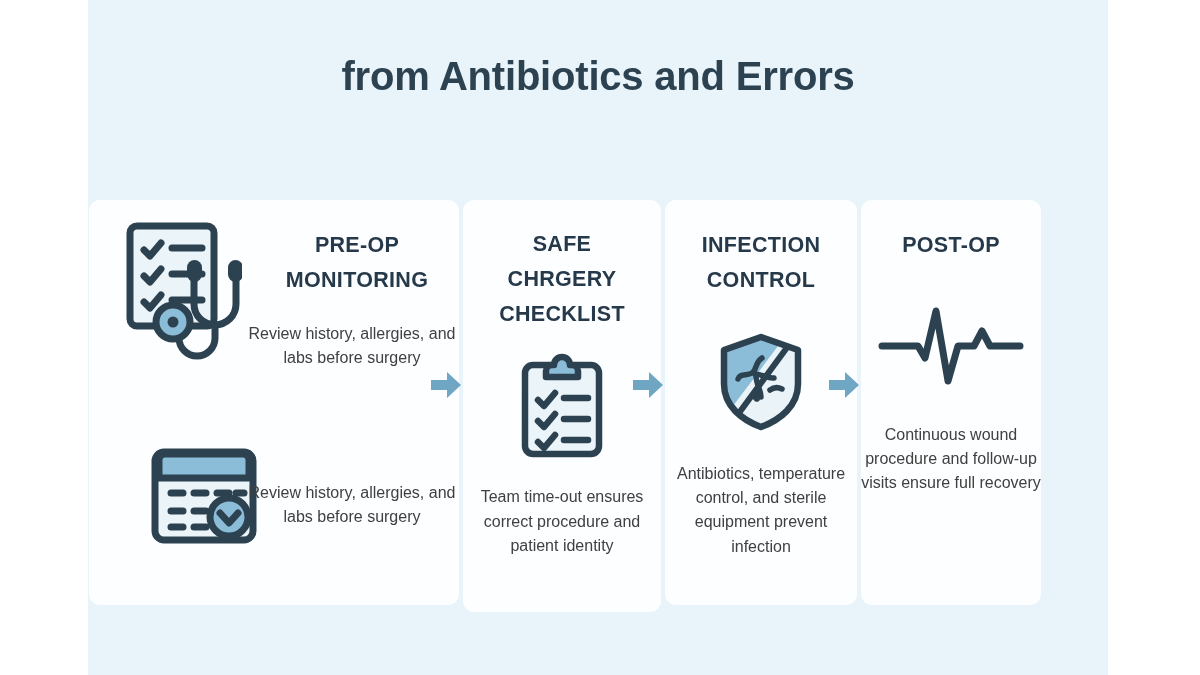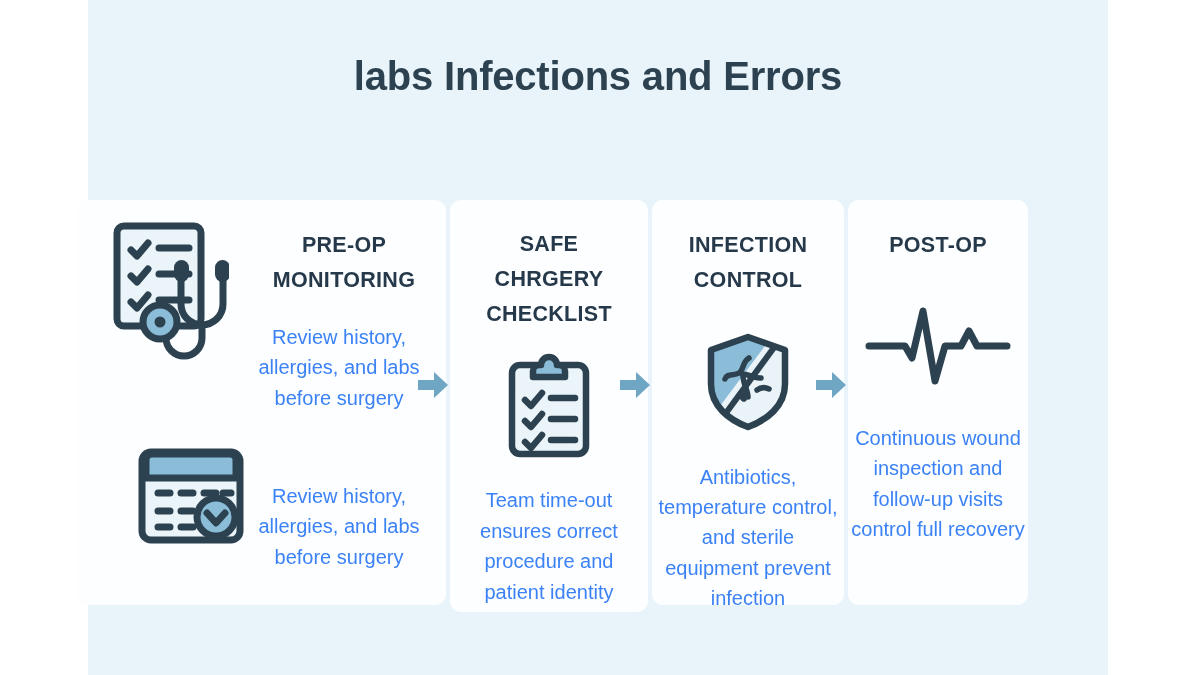--- a/index.html
+++ b/index.html
@@ -39,21 +39,21 @@
     font-weight: bold;
     font-size: 40px;
     line-height: 1.42;
     letter-spacing: -0.2px;
   }
   #title-block .tline { display: block; }
 
   
   #cards {
     position: absolute;
-    left: 76px;
+    left: 89px;
     top: 200px;
     width: 1020px;
     height: 412px;
   }
   .card {
     position: absolute;
     top: 0;
     background: #fdfeff;
     border-radius: 11px;
     box-sizing: border-box;
@@ -65,22 +65,22 @@
 
   .card-title {
     color: #26394a;
     font-weight: bold;
     font-size: 21.5px;
     line-height: 1.62;
     text-align: center;
     letter-spacing: 0.3px;
   }
   .card-body {
-    color: #3b82f6;
-    font-size: 20px;
+    color: #404040;
+    font-size: 16px;
     line-height: 1.52;
     text-align: center;
   }
 
   
   .c1-title {
     position: absolute; left: 170px; top: 28px; width: 196px;
   }
   .c1-text-a {
     position: absolute; left: 156px; top: 122px; width: 214px;
@@ -128,21 +128,21 @@
   .arrow-3 { left: 738px; }
 </style>
 </head>
 <body>
 
 <div id="canvas">
 
   <div id="backdrop"></div>
 
   <div id="title-block">
-    <span class="tline">labs Infections and Errors</span>
+    <span class="tline">from Antibiotics and Errors</span>
   </div>
 
   <div id="cards">
 
     <div class="card card-1">
 
       <div class="c1-icon-a">
         <svg width="120" height="150" viewBox="0 0 120 150">
 
           <rect x="8" y="6" width="84" height="100" rx="7" fill="#eaf4f9" stroke="#2d4250" stroke-width="7"></rect>
@@ -266,21 +266,21 @@
         <div class="card-title">
           <span>POST-OP</span><br>
         </div>
 
         <div class="icon-wrap">
           <svg width="146" height="86" viewBox="0 0 146 86">
             <polyline points="4,45 40,45 47,57 58,10 70,80 80,45 96,45 104,30 112,45 142,45" fill="none" stroke="#2d4250" stroke-width="7" stroke-linecap="round" stroke-linejoin="round"></polyline>
           </svg>
         </div>
 
-        <div class="card-body">Continuous wound inspection and follow-up visits control full recovery</div>
+        <div class="card-body">Continuous wound procedure and follow-up visits ensure full recovery</div>
       </div>
     </div>
 
     <div class="arrow arrow-1">
       <svg width="34" height="34" viewBox="0 0 34 34">
         <path d="M2 12 L18 12 L18 4 L32 17 L18 30 L18 22 L2 22 Z" fill="#6fa6c4"></path>
       </svg>
     </div>
     <div class="arrow arrow-2">
       <svg width="34" height="34" viewBox="0 0 34 34">

